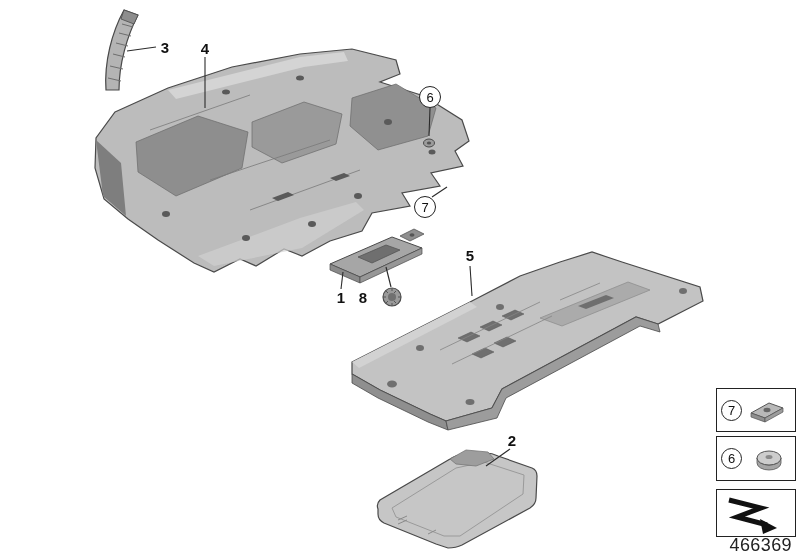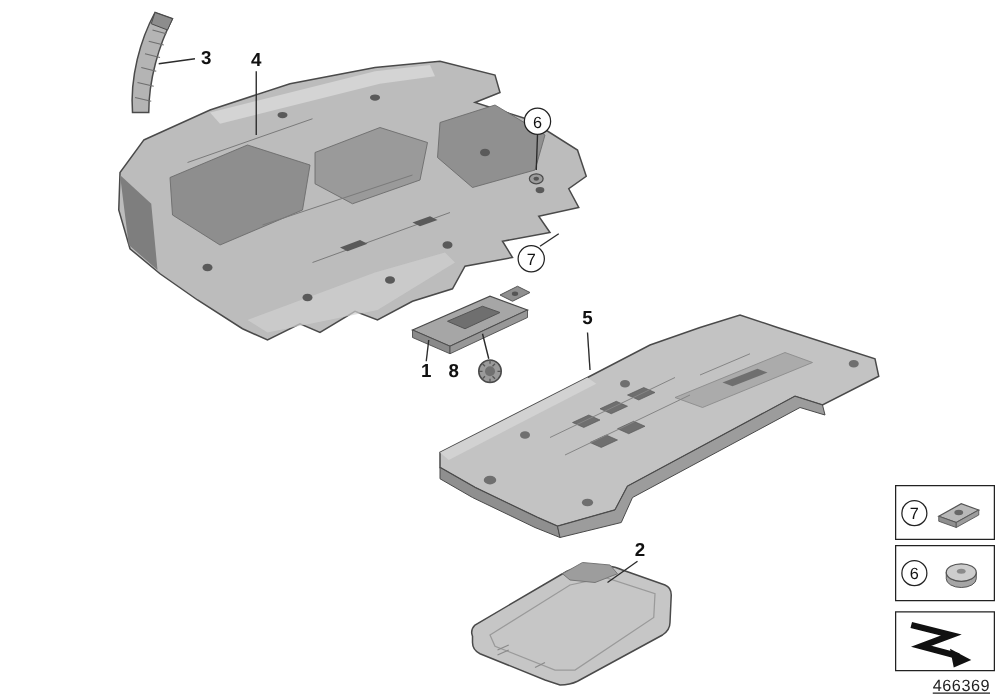--- a/index.html
+++ b/index.html
@@ -19,23 +19,22 @@
   .legend-box {
     position:absolute; width:80px; border:1.3px solid #222; background:#fff;
     display:flex; align-items:center; gap:3px; padding:0 4px;
   }
   .legend-box .circled-s {
     font-size:13px; color:#111; width:21px; height:21px; border:1.1px solid #222;
     border-radius:50%; display:flex; align-items:center; justify-content:center;
     flex:0 0 auto; background:#fff;
   }
   .doc-number {
-    position:absolute; right:8px; bottom:4px; font-size:13px; color:#222;
+    position:absolute; right:8px; bottom:4px; font-size:18px; color:#222;
     letter-spacing:0.4px;
-    text-decoration:underline;
   }
 </style>
 </head>
 <body>
 
 <div class="stage">
 
   <svg class="diagram" width="800" height="560" viewBox="0 0 800 560">
 
     <g>

